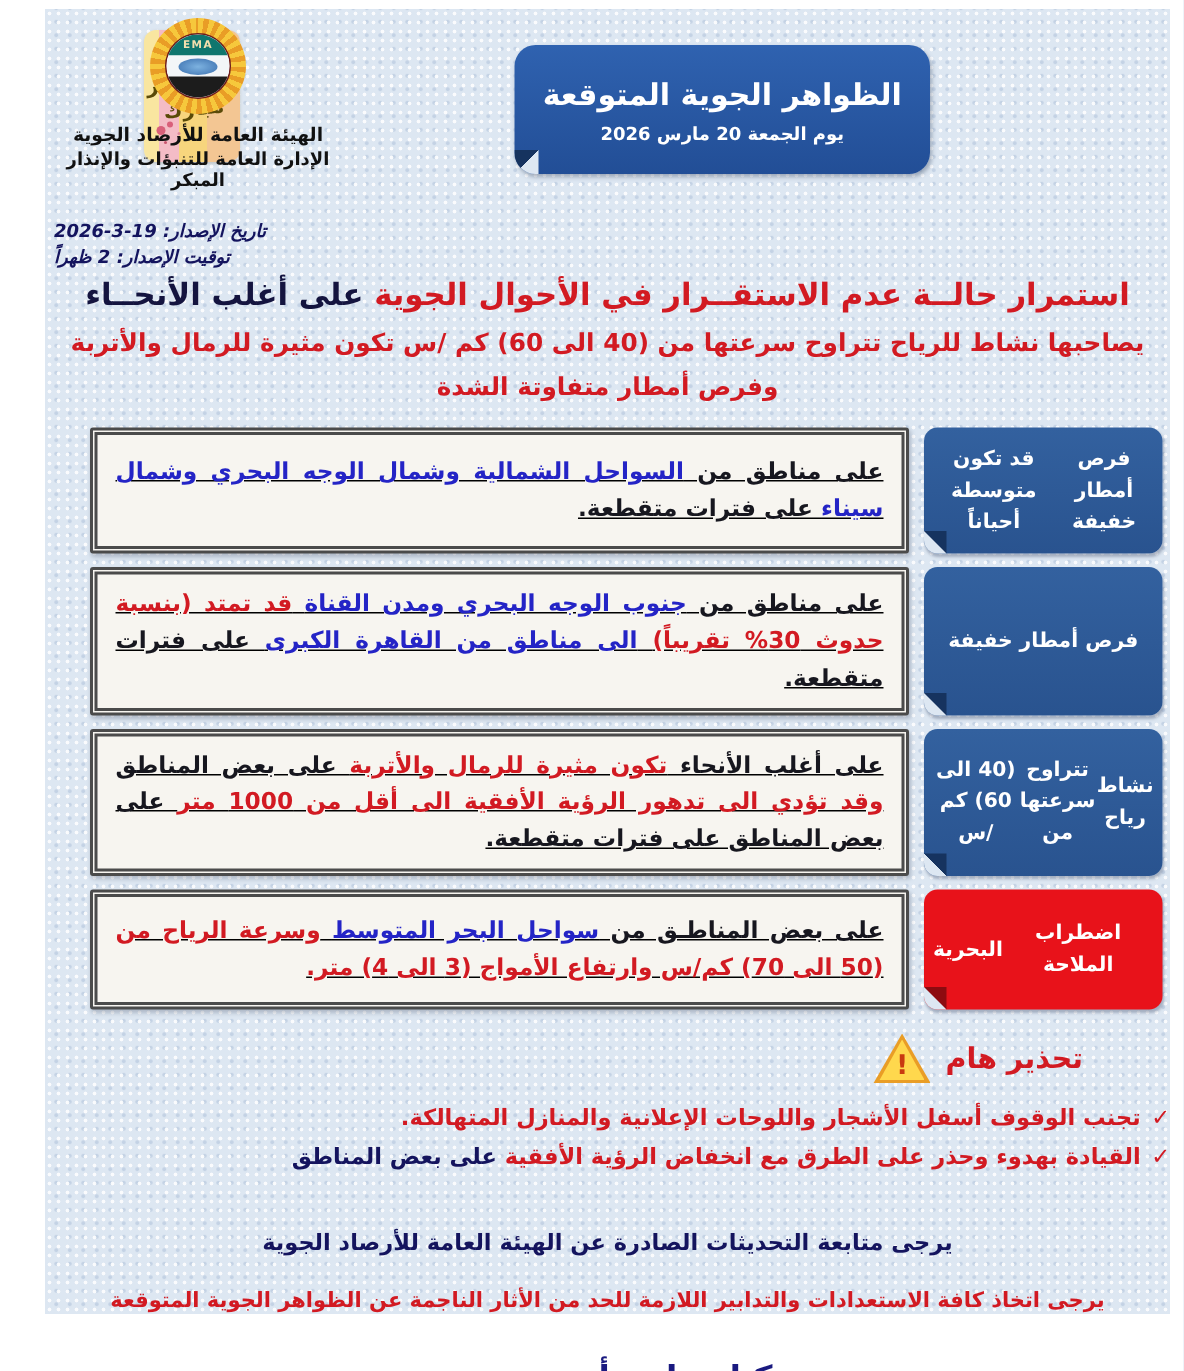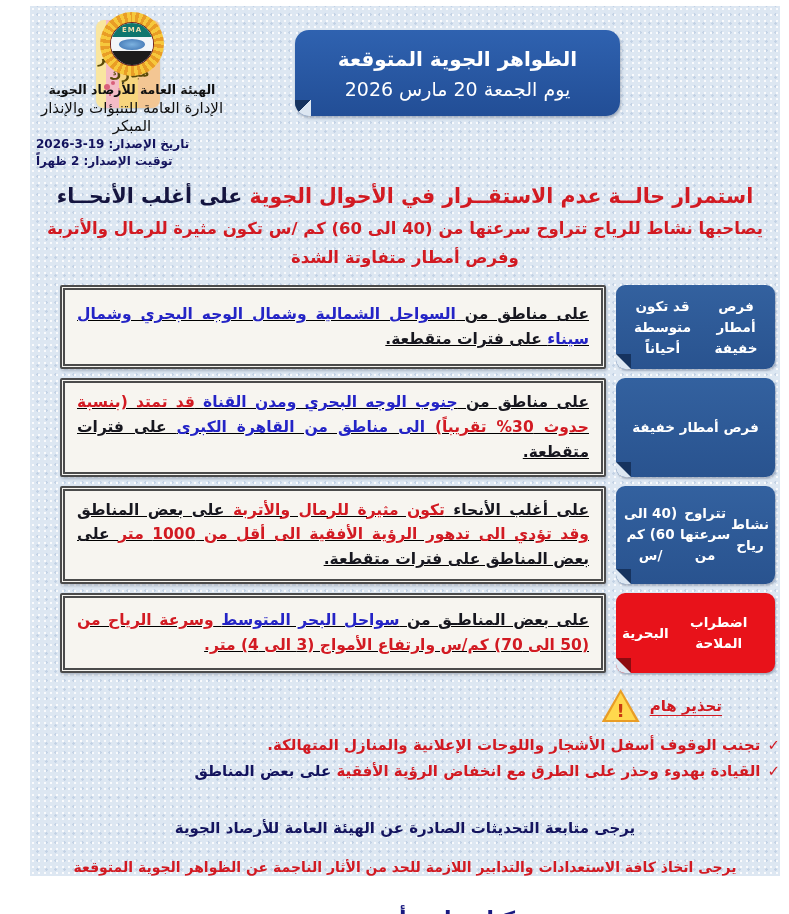--- a/index.html
+++ b/index.html
@@ -29,49 +29,49 @@
     color:#5a4a08;font-weight:bold;font-size:14px;line-height:1.25;text-align:center;
     transform:rotate(-6deg);font-family:"DejaVu Sans",sans-serif;
   }
   .eid-badge::after{
     content:"";position:absolute;left:8px;bottom:18px;width:6px;height:6px;border-radius:50%;
     background:#d9607a;
     box-shadow:6px -4px 0 -1px #d9607a,12px 2px 0 -2px #e08a9c,3px 8px 0 -2px #c8556e,
                44px -52px 0 -1px #d9607a,50px -46px 0 -2px #e08a9c,40px -58px 0 -2px #c8556e;
   }
   .title-box{
-    position:absolute;right:160px;top:24px;width:325px;height:86px;border-radius:14px;
+    position:absolute;right:160px;top:24px;width:277px;height:86px;border-radius:14px;
     background:linear-gradient(180deg,#2f62b0,#224e96);
     color:#fff;text-align:center;display:flex;flex-direction:column;justify-content:center;gap:7px;
     box-shadow:1px 2px 3px rgba(90,105,130,.5);overflow:hidden;
   }
   .title-box .t1{font-size:20px;font-weight:bold;}
-  .title-box .t2{font-size:19px;font-weight:normal;}
+  .title-box .t2{font-size:12px;font-weight:bold;}
   .title-box::after{
     content:"";position:absolute;left:0;bottom:0;width:16px;height:16px;
     background:linear-gradient(315deg,#dde7f2 50%,#16335f 50%);
   }
   .brand{position:absolute;left:2px;top:6px;width:200px;text-align:center;}
   .logo{
     width:64px;height:64px;border-radius:50%;margin:0 auto;
     background:repeating-conic-gradient(#f6c83c 0 7deg,#e99d26 7deg 14deg);
     display:flex;align-items:center;justify-content:center;
   }
   .logo-core{
     width:42px;height:42px;border-radius:50%;overflow:hidden;display:flex;flex-direction:column;
     border:1px solid #6d1b1b;background:#fff;
   }
   .logo-core .band-red{flex:1.05;background:#0f766e;color:#f4dfae;font-size:7px;font-weight:bold;
     display:flex;align-items:center;justify-content:center;letter-spacing:1px;}
   .logo-core .band-white{flex:1;background:#f3f6f8;display:flex;align-items:center;justify-content:center;}
   .logo-core .band-black{flex:1;background:#1c1c1c;}
   .cloud{width:26px;height:11px;border-radius:50%;background:radial-gradient(#7db2e0,#3a6fae);}
   .agency-name{margin-top:6px;font-size:12.5px;font-weight:bold;color:#111;}
-  .agency-dept{margin-top:2px;font-size:15px;font-weight:normal;color:#111;}
-  .issue{margin-top:1px;padding-left:4px;text-align:left;}
+  .agency-dept{margin-top:2px;font-size:12px;font-weight:bold;color:#111;}
+  .issue{margin-top:19px;padding-left:4px;text-align:left;font-style:italic;}
   .issue div{font-size:12px;font-weight:bold;color:#14145e;line-height:1.45;text-align:left;direction:rtl;}
   
   .headline{text-align:center;margin-top:18px;}
   .headline .l1{font-size:20.5px;font-weight:bold;line-height:1.4;}
   .headline .l1 .red{color:#d21a22;}
   .headline .l1 .dark{color:#14143f;}
   .headline .l2,.headline .l3{color:#d21a22;font-size:16.5px;font-weight:bold;margin-top:7px;line-height:1.35;}
   
   .rows{margin:16px 5px 0 30px;}
   .frow{display:flex;align-items:stretch;margin-bottom:9px;gap:10px;}
@@ -98,21 +98,21 @@
     text-align:justify;text-align-last:right;text-decoration:underline;
   }
   .seg-black{color:#17171f;}
   .seg-blue{color:#2424c6;}
   .seg-red{color:#d21a22;}
   .seg-navy{color:#14145e;}
   
   .warning{margin-top:16px;}
   .warn-head{display:flex;align-items:center;justify-content:flex-start;gap:10px;padding-right:58px;}
   .warn-title{
-    color:#d21a22;font-size:15px;font-weight:bold;text-decoration:underline;
+    color:#d21a22;font-size:19px;font-weight:bold;
     text-underline-offset:4px;
   }
   .warn-tri{position:relative;width:38px;height:33px;}
   .warn-tri .tri-outer{position:absolute;inset:0;background:#e99d26;clip-path:polygon(50% 0,100% 100%,0 100%);}
   .warn-tri .tri-inner{position:absolute;left:4px;right:4px;top:4px;bottom:2px;background:#ffd84d;clip-path:polygon(50% 0,100% 100%,0 100%);}
   .warn-tri .excl{position:absolute;left:0;right:0;bottom:2px;text-align:center;color:#c93a10;font-size:18px;font-weight:bold;line-height:1;}
   .warn-items{margin:10px 0 0 0;padding-left:108px;}
   .warn-item{display:flex;justify-content:flex-end;direction:ltr;gap:7px;font-size:15px;font-weight:bold;line-height:1.75;}
   .warn-item .check{color:#d21a22;font-size:15px;}
   .warn-item .wtext{direction:rtl;}

